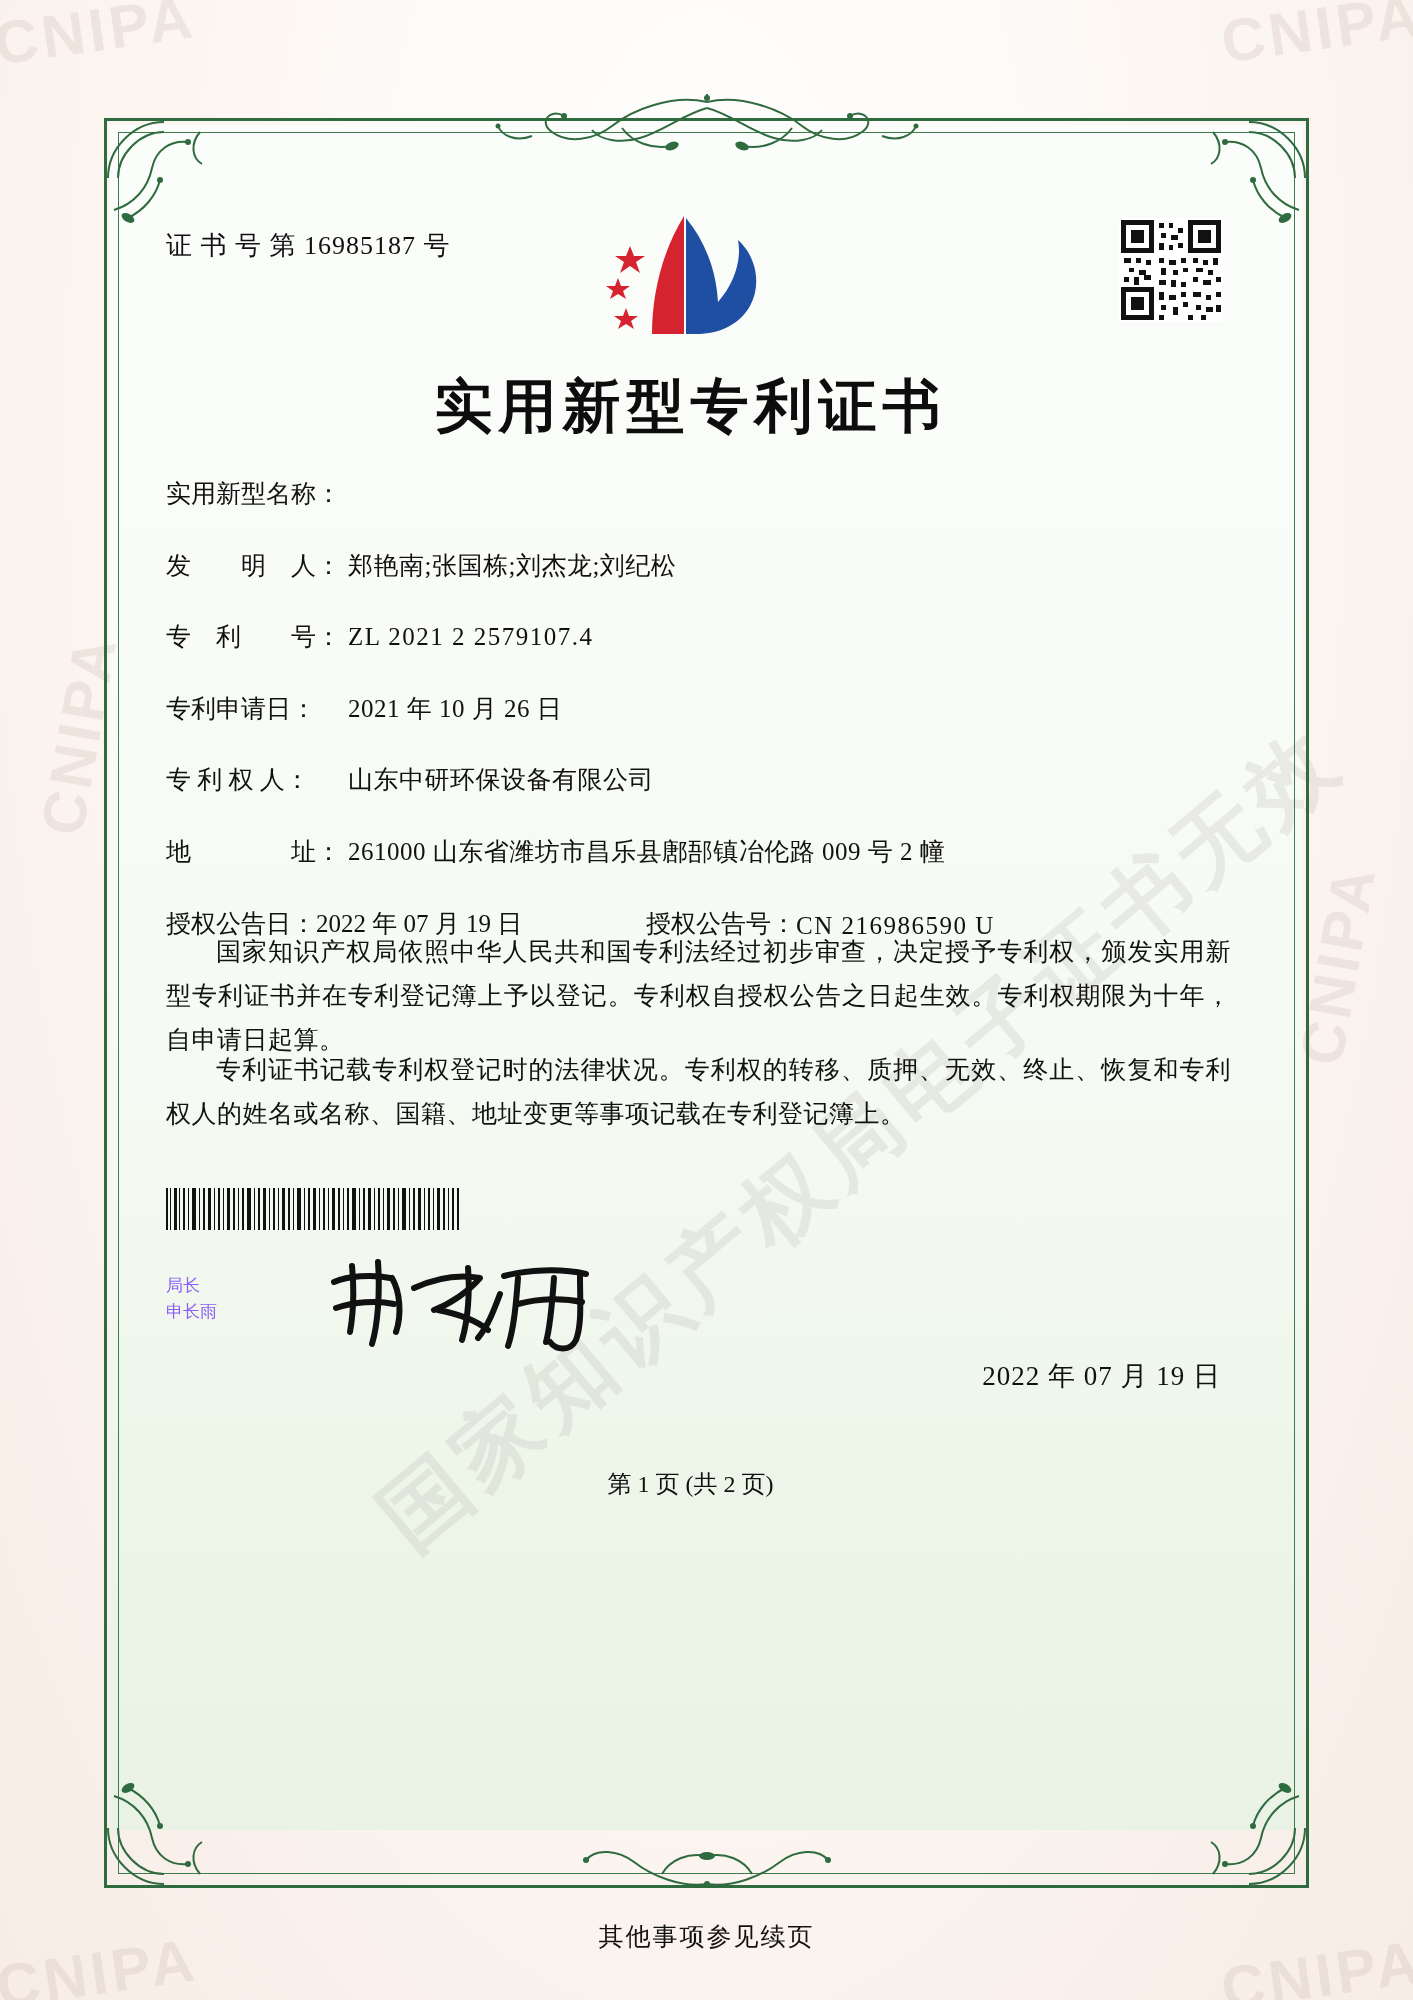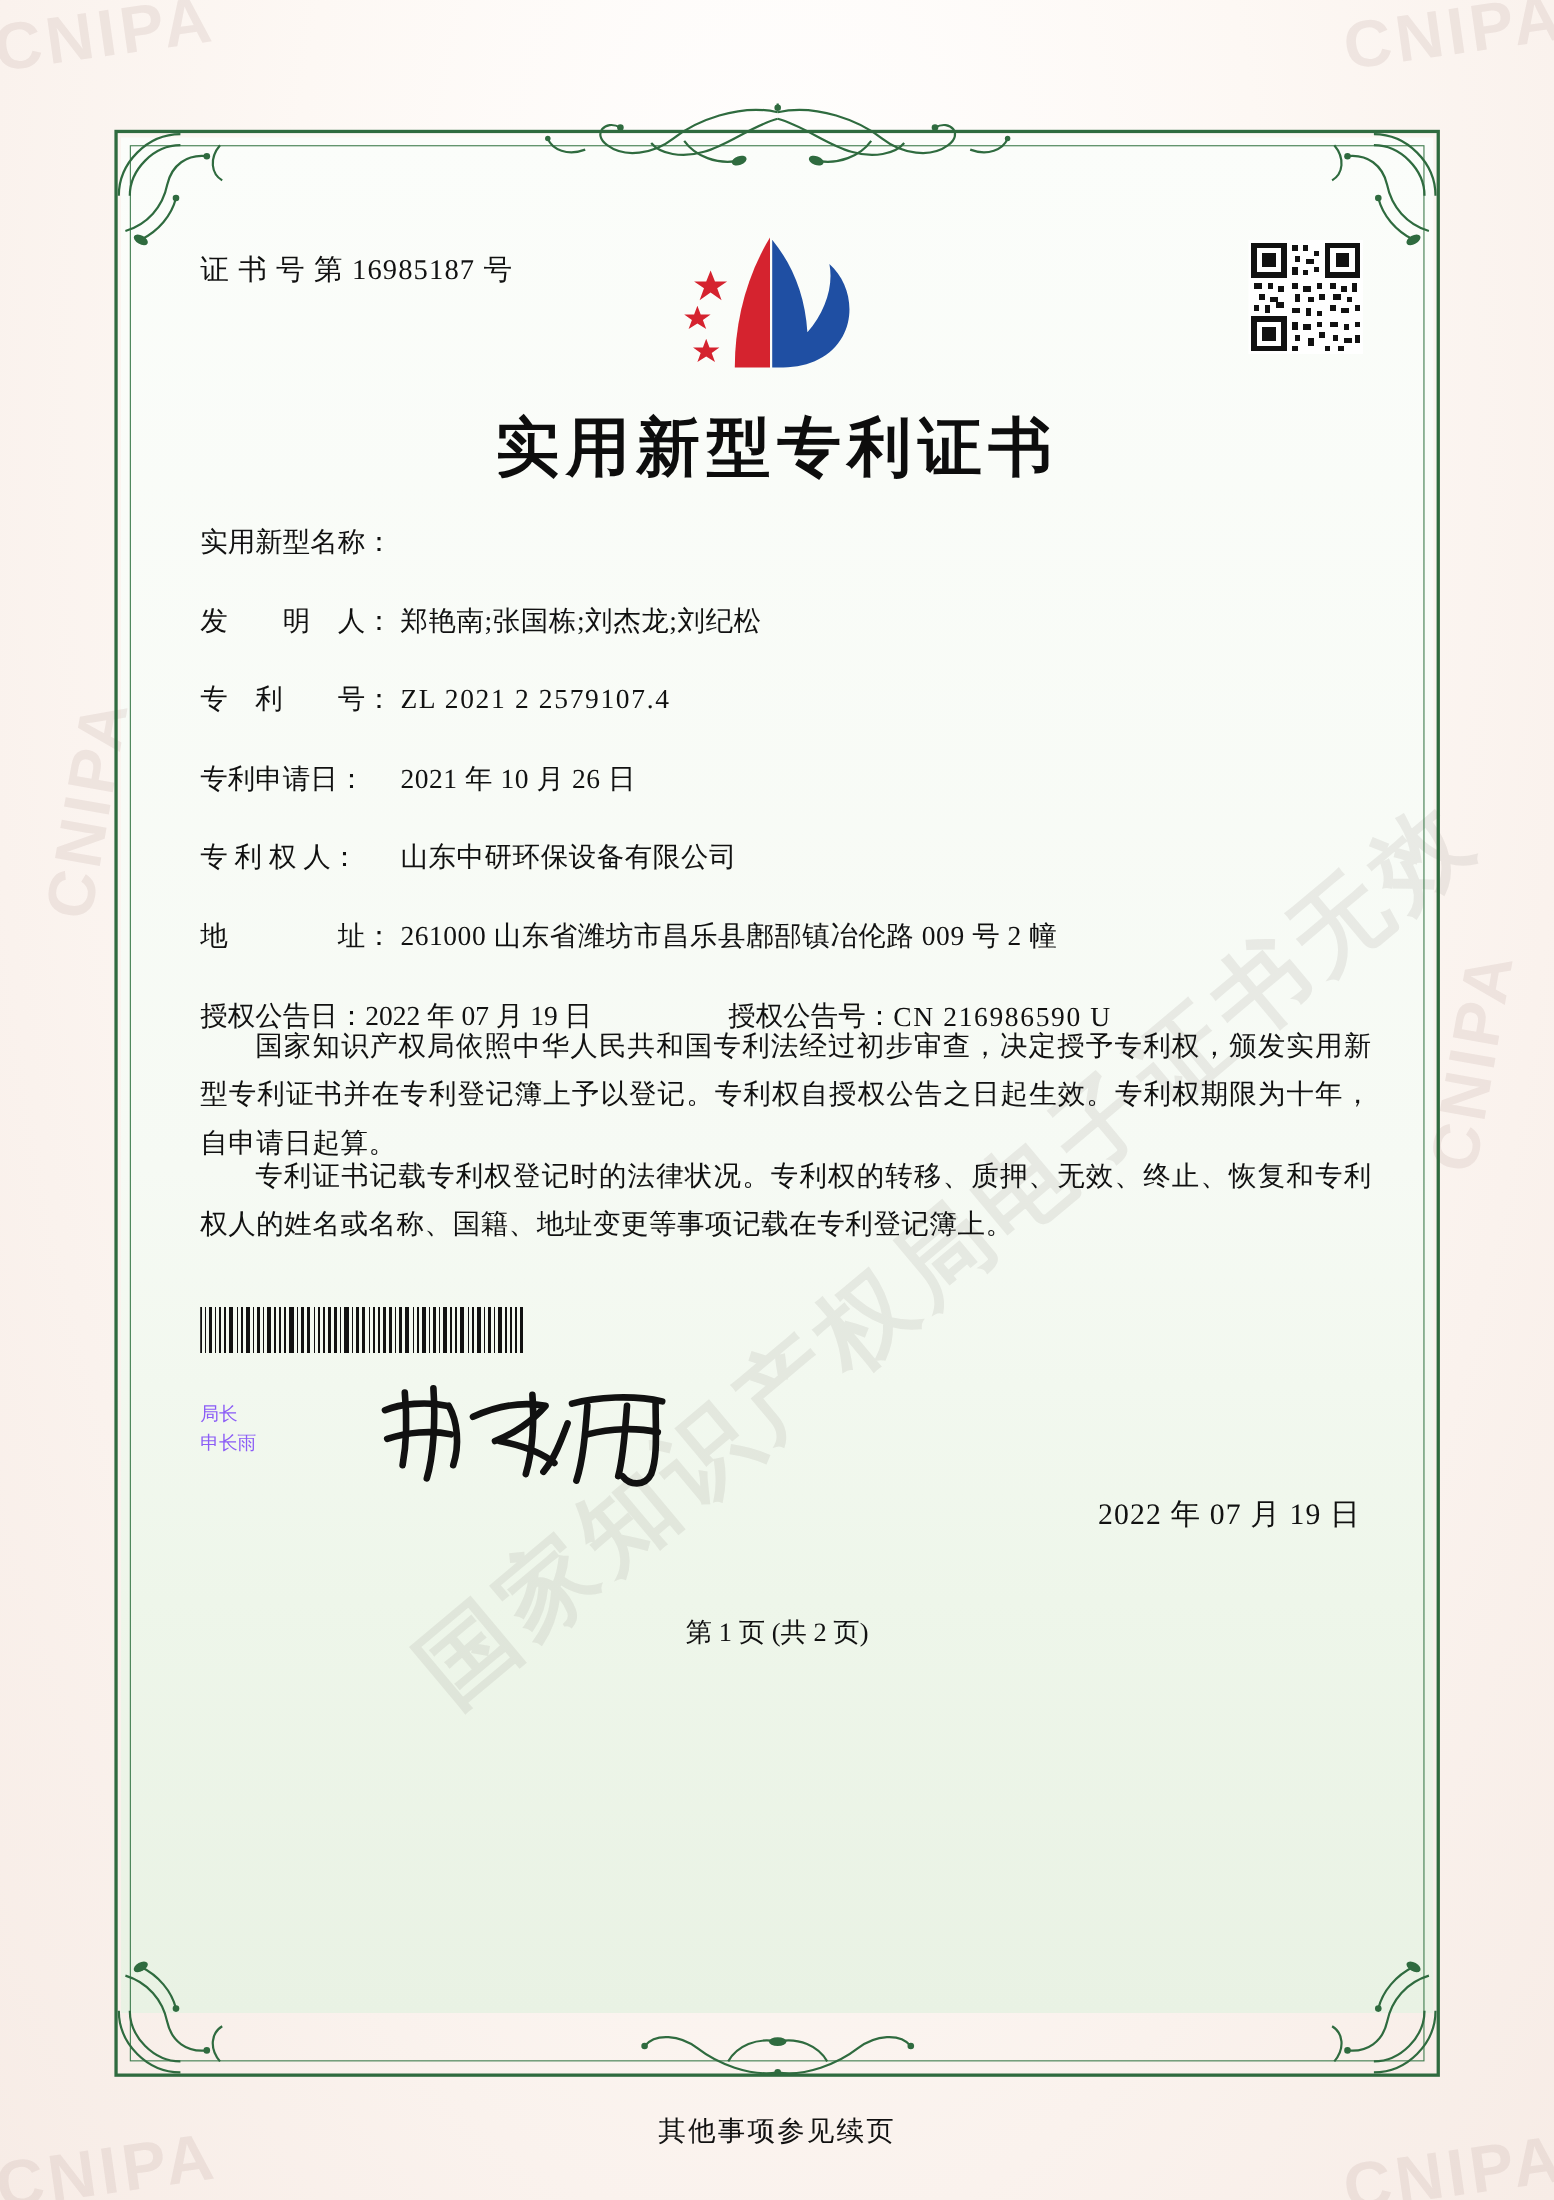--- a/index.html
+++ b/index.html
@@ -84,21 +84,21 @@
     position: absolute;
     left: 50%;
     transform: translateX(-50%);
     bottom: 100px;
     width: 330px;
     height: 60px;
   }
 
   .content {
     position: absolute;
-    left: 104px; top: 118px;
+    left: 88px; top: 118px;
     width: 1205px; height: 1770px;
   }
 
   
   .cert-no {
     position: absolute;
     left: 78px;
     top: 110px;
     font-size: 26px;
     color: #111;

